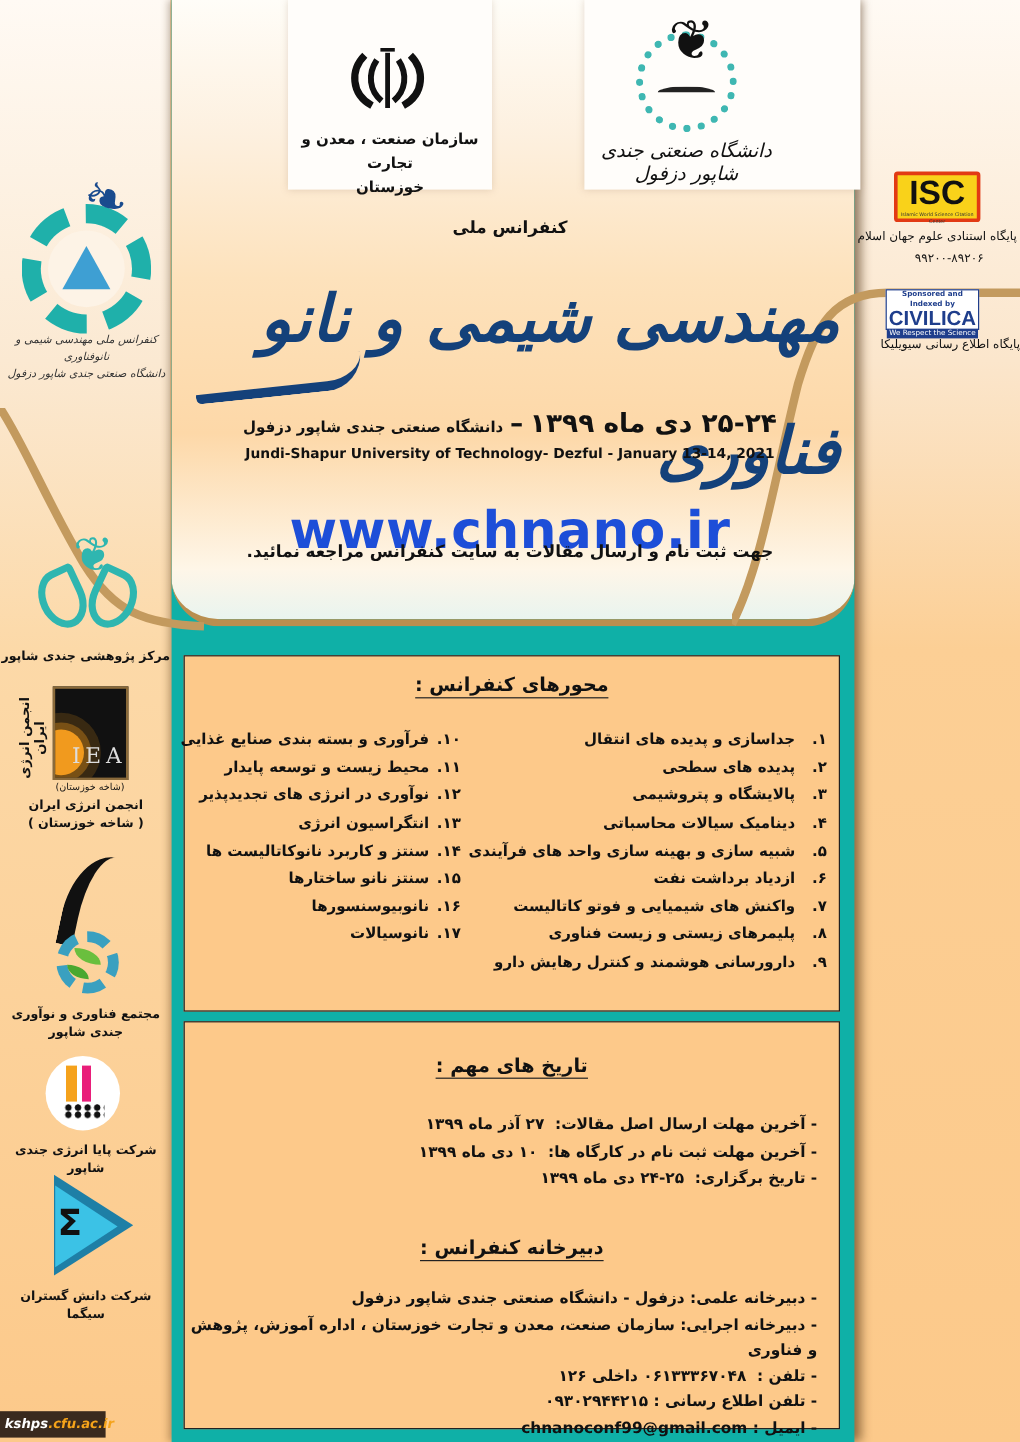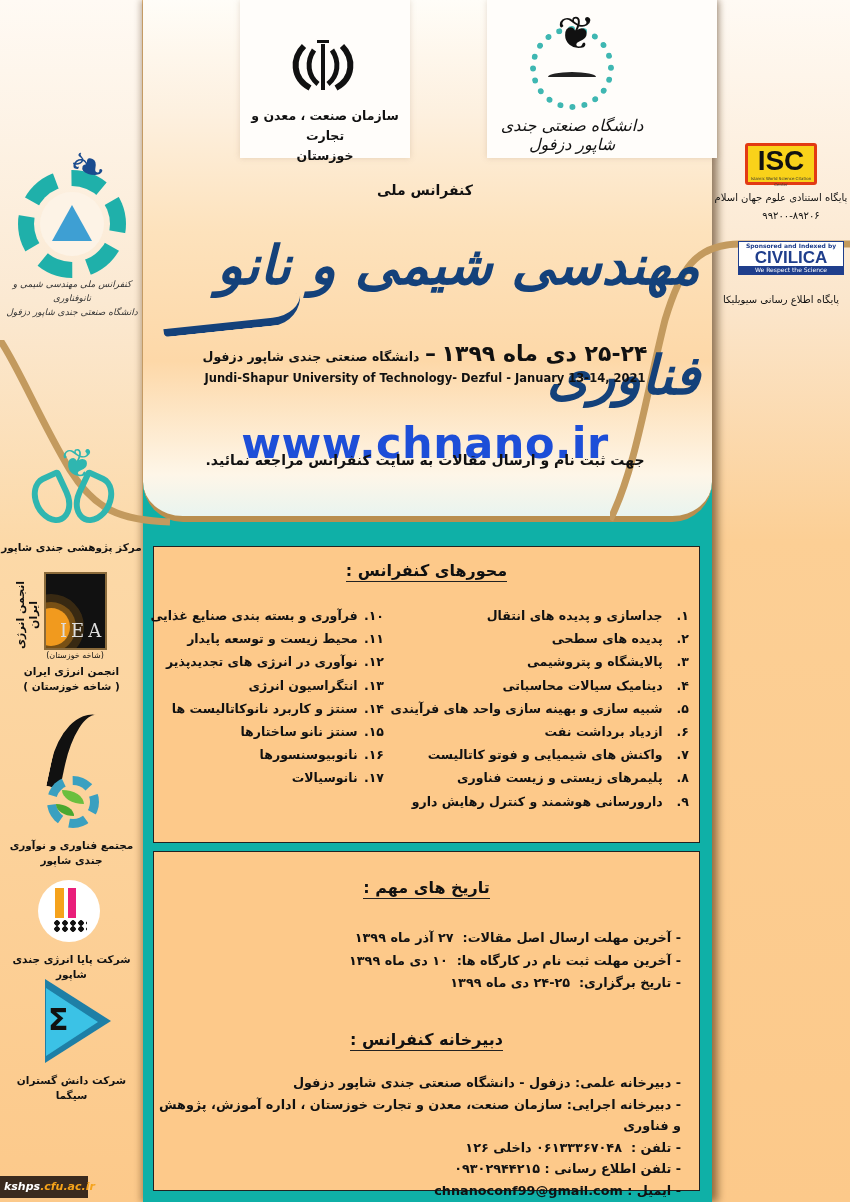--- a/index.html
+++ b/index.html
@@ -105,21 +105,21 @@
   .sigma-char { position:absolute; left:48px; top:1002px; font-size:30px; font-weight:bold; color:#111; }
 
   .watermark { position:absolute; left:0; top:1176px; width:88px; height:22px; background:#3a2a1e; color:#fff; font-style:italic; font-weight:bold; font-size:11px; line-height:22px; padding-left:4px; }
   .watermark .dom { color:#f5a31a; }
 
   
   .isc-box { position:absolute; left:745px; top:143px; width:72px; height:42px; background:#f9d21a; border:3px solid #e23a14; border-radius:3px; text-align:center; }
   .isc-box .t { font-weight:bold; font-size:28px; line-height:30px; color:#111; font-family:"Liberation Sans", sans-serif; }
   .isc-box .s { font-size:4px; line-height:6px; color:#333; }
   .right-caption { position:absolute; left:712px; width:138px; text-align:center; direction:rtl; font-weight:normal; font-size:10px; line-height:16px; }
-  .civilica { position:absolute; left:738px; top:241px; width:106px; height:34px; border:1.5px solid #1f3e8c; background:#fff; text-align:center; }
+  .civilica { position:absolute; left:738px; top:241px; width:78px; height:34px; border:1.5px solid #1f3e8c; background:#fff; text-align:center; }
   .civilica .top { font-size:6px; color:#1f3e8c; line-height:8px; font-weight:bold; }
   .civilica .mid { font-size:17px; color:#1f3e8c; font-weight:bold; line-height:16px; font-family:"Liberation Sans", sans-serif; }
   .civilica .bot { font-size:6px; color:#fff; background:#1f3e8c; line-height:8px; }
 
   .gold-curve { position:absolute; left:610px; top:240px; width:250px; height:290px; pointer-events:none; }
   .gold-curve-left { position:absolute; left:0; top:340px; width:220px; height:200px; pointer-events:none; }
 </style>
 </head>
 <body>
 
@@ -270,13 +270,13 @@
   <div class="s">Islamic World Science Citation Center</div>
 </div>
 <div class="right-caption" style="top:190px;">پایگاه استنادی علوم جهان اسلام</div>
 <div class="right-caption" style="top:208px;padding-left:20px;">۹۹۲۰۰-۸۹۲۰۶</div>
 
 <div class="civilica">
   <div class="top">Sponsored and Indexed by</div>
   <div class="mid">CIVILICA</div>
   <div class="bot">We Respect the Science</div>
 </div>
-<div class="right-caption" style="top:292px;">پایگاه اطلاع رسانی سیویلیکا</div>
+<div class="right-caption" style="top:280px;text-align:right;">پایگاه اطلاع رسانی سیویلیکا</div>
 
 </body></html>

